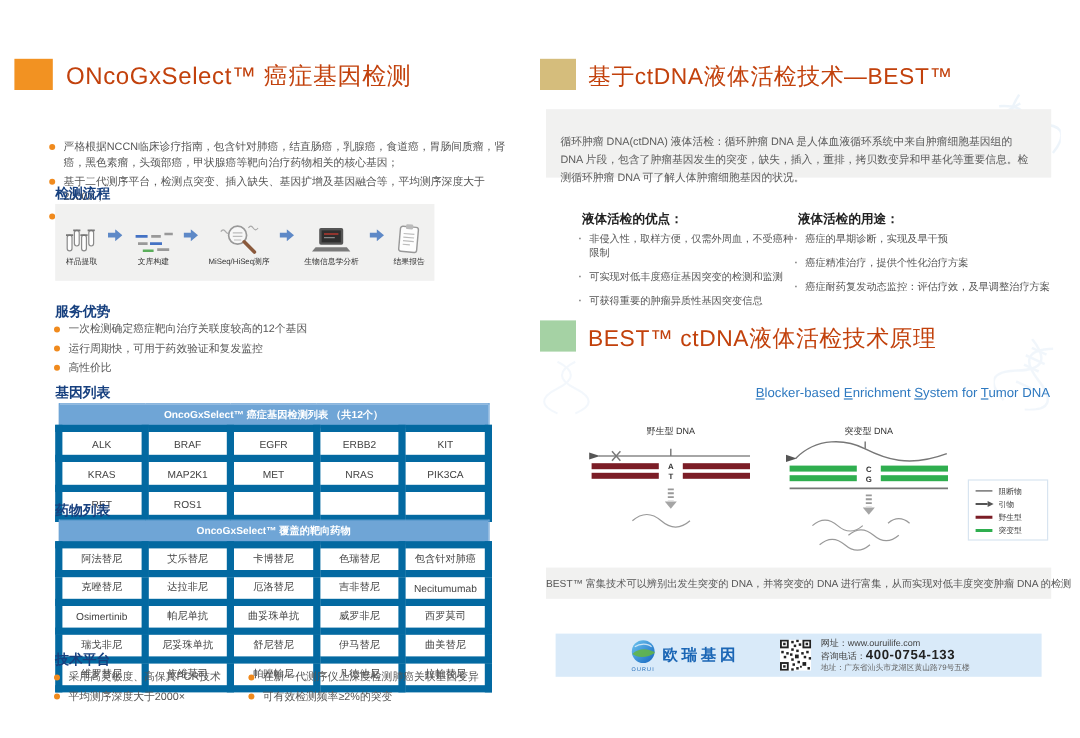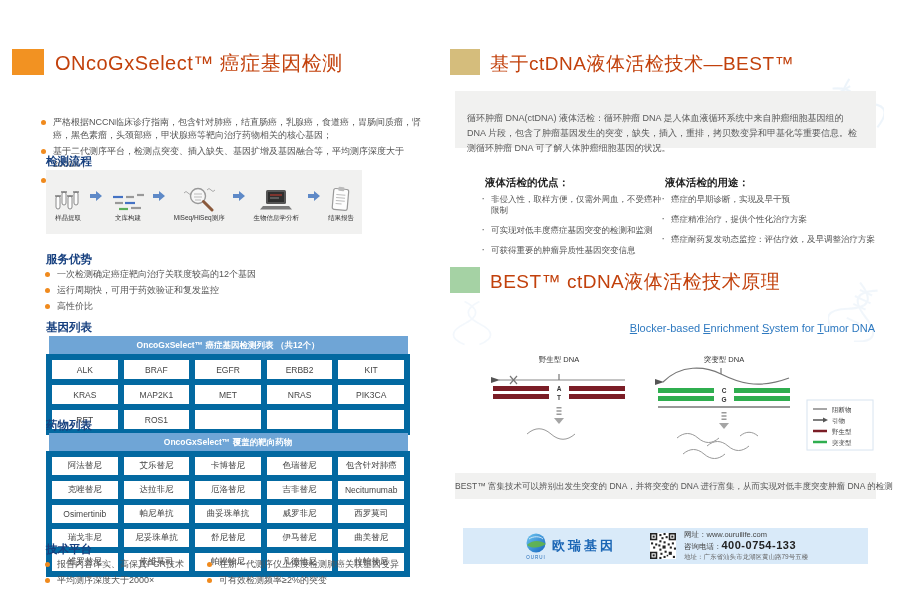--- a/index.html
+++ b/index.html
@@ -280,21 +280,21 @@
         <td>依维莫司</td>
         <td>帕唑帕尼</td>
         <td>凡德他尼</td>
         <td>拉帕替尼</td>
       </tr>
     </tbody>
   </table>
 
   <div class="sec-h" style="left:46px;top:542px;">技术平台</div>
   <ul class="dotlist plat-col" style="left:44px;top:558px;width:160px;">
-    <li>报告内容详实、高保真PCR技术</li>
+    <li>采用高灵敏度、高保真PCR技术</li>
     <li>平均测序深度大于2000×</li>
   </ul>
   <ul class="dotlist plat-col" style="left:206px;top:558px;width:220px;">
     <li>在新一代测序仪上深度检测肺癌关联基因变异</li>
     <li>可有效检测频率≥2%的突变</li>
   </ul>
 
   <div class="sq" style="left:450px;top:49px;background:#D5BD7C;width:30px;"></div>
   <div class="big-title" style="left:490px;top:51px;font-size:19px;text-align:right;">基于ctDNA液体活检技术—BEST™</div>
 

